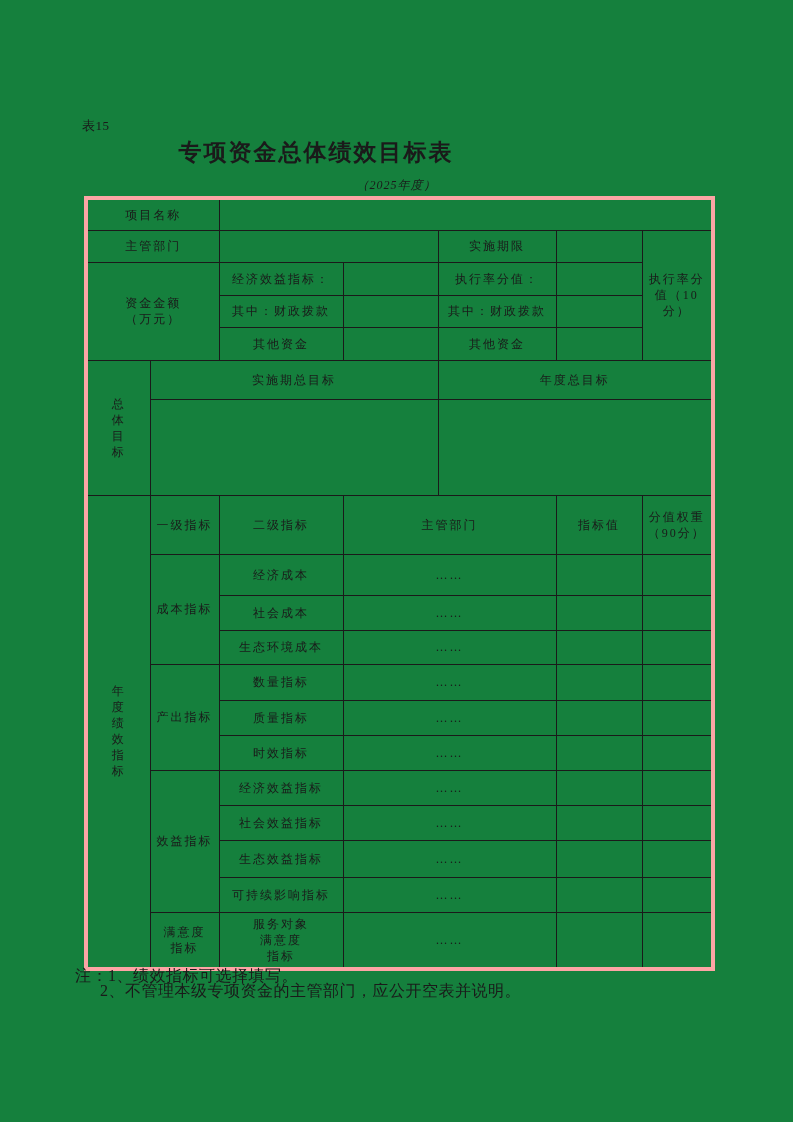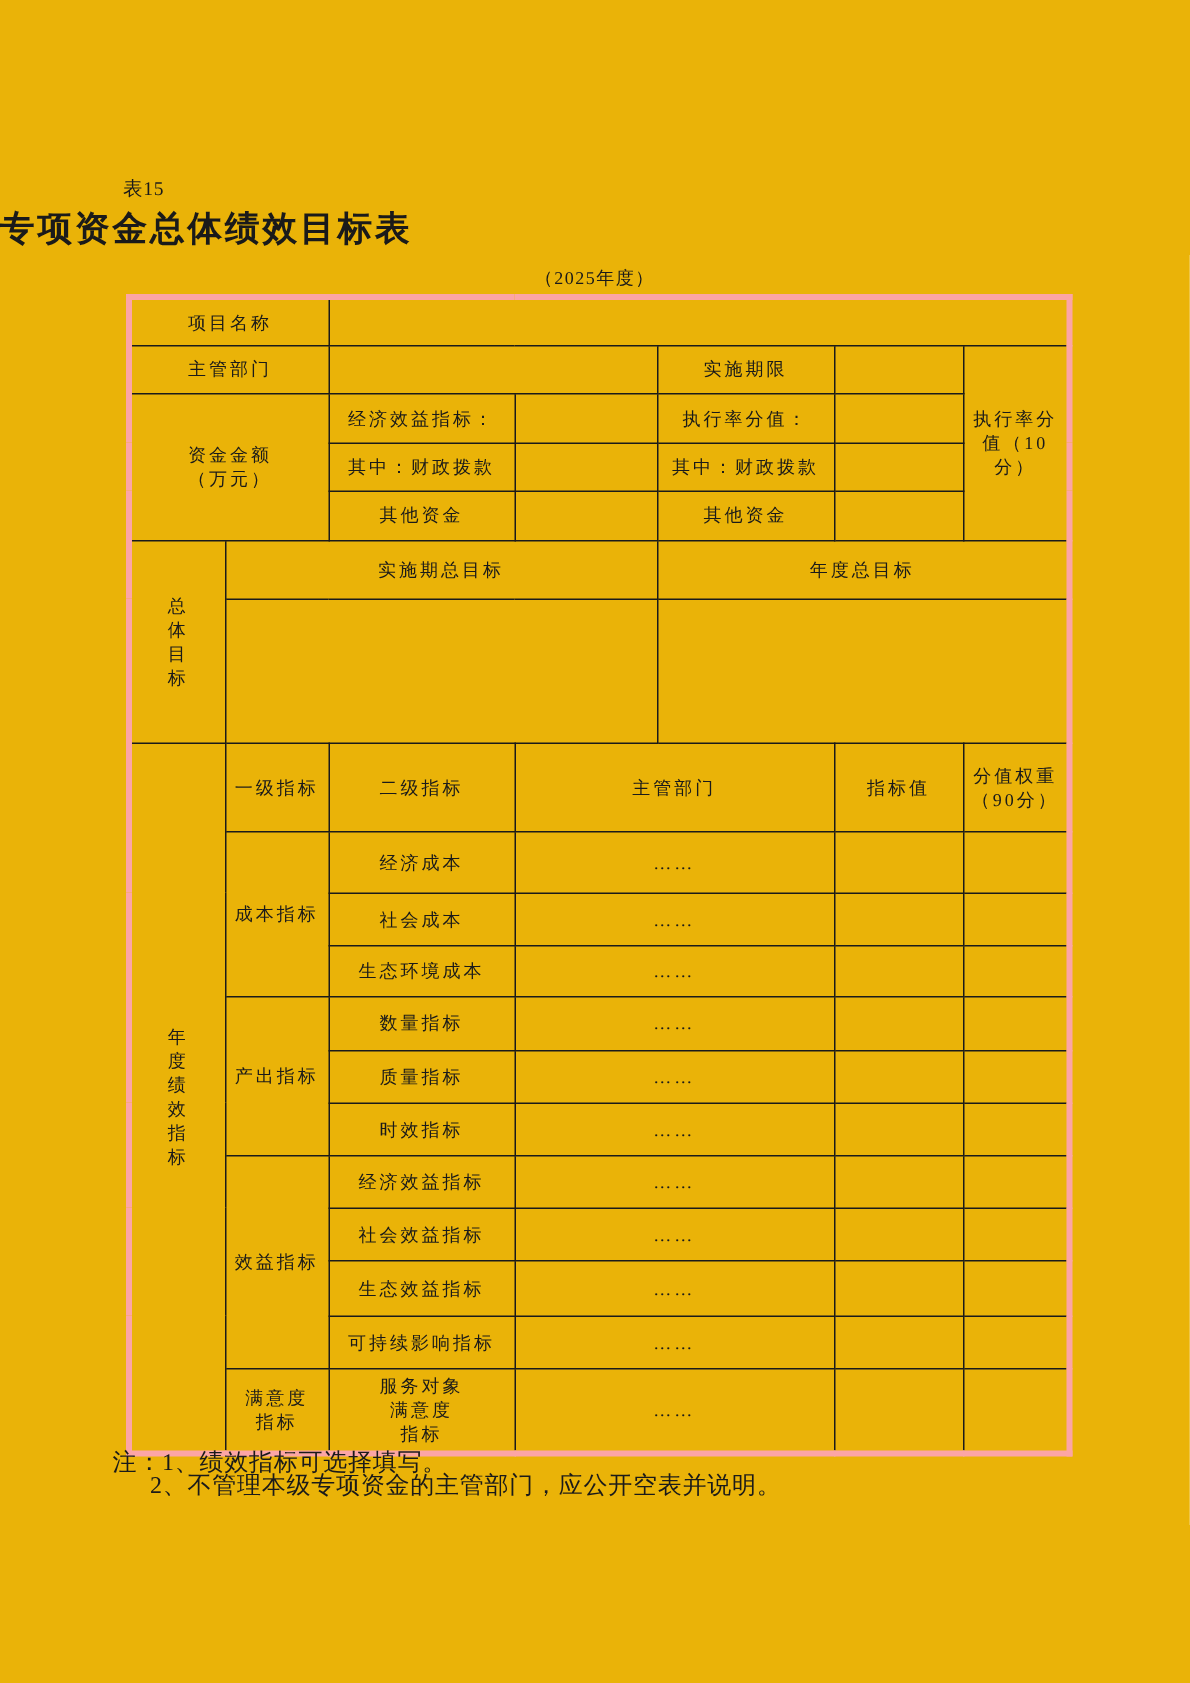--- a/index.html
+++ b/index.html
@@ -1,39 +1,39 @@
 <!DOCTYPE html>
 <html><head>
 <meta charset="utf-8">
 <style>
   html,body{margin:0;padding:0;}
   body{
     width:793px;height:1122px;background:#ffffff;position:relative;
     font-family:"Liberation Serif", serif;color:#1a1a1a;
   }
-  .page{position:absolute;inset:0;width:793px;height:1122px;background:#eab308;overflow:hidden;}
+  .page{position:absolute;inset:0;width:793px;height:1122px;background:#15803d;overflow:hidden;}
   .doc-tag{position:absolute;left:82px;top:117px;font-size:13px;letter-spacing:0.5px;}
   .title{
-    position:absolute;left:0;top:137px;width:632px;
+    position:absolute;left:0;top:137px;width:632px;text-align:center;
     font-size:23px;font-weight:bold;letter-spacing:2px;
     font-family:"Liberation Sans", sans-serif;
   }
-  .subtitle{position:absolute;left:0;top:177px;width:793px;text-align:center;font-size:12px;letter-spacing:1px;}
+  .subtitle{position:absolute;left:0;top:177px;width:793px;text-align:center;font-size:12px;letter-spacing:1px;font-style:italic;}
   table.form{
     position:absolute;left:84px;top:196px;width:629px;
     border-collapse:collapse;table-layout:fixed;
     border:4px solid #fca5a5;
   }
   table.form td{
     border:1px solid #1a1a1a;padding:0;font-size:12px;line-height:16px;
     text-align:center;vertical-align:middle;letter-spacing:2px;overflow:hidden;
   }
   .wrap{white-space:pre-line;line-height:17px;}
   .left{text-align:left;padding-left:5px;letter-spacing:1px;}
-  .right{text-align:right;padding-right:12px;font-family:Liberation Mono, monospace;}
+  .right{text-align:right;padding-right:12px;}
   .dots{text-align:left;padding-left:7px;letter-spacing:3px;}
   .vtext{display:inline-block;width:14px;word-break:break-all;line-height:16px;letter-spacing:0;text-align:left;}
   .v20{line-height:16px;}
   tr.rh32{height:32px}tr.rh33{height:33px}tr.rh39{height:39px}tr.rh96{height:96px}
   tr.rh59{height:59px}tr.rh41{height:41px}tr.rh35{height:35px}tr.rh34{height:34px}
   tr.rh36{height:36px}tr.rh37{height:37px}tr.rh57{height:57px}
   .note{position:absolute;font-size:16px;letter-spacing:0.5px;line-height:15px;}
   .note1{left:75px;top:968px;}
   .note2{left:100px;top:983px;}
 </style>

